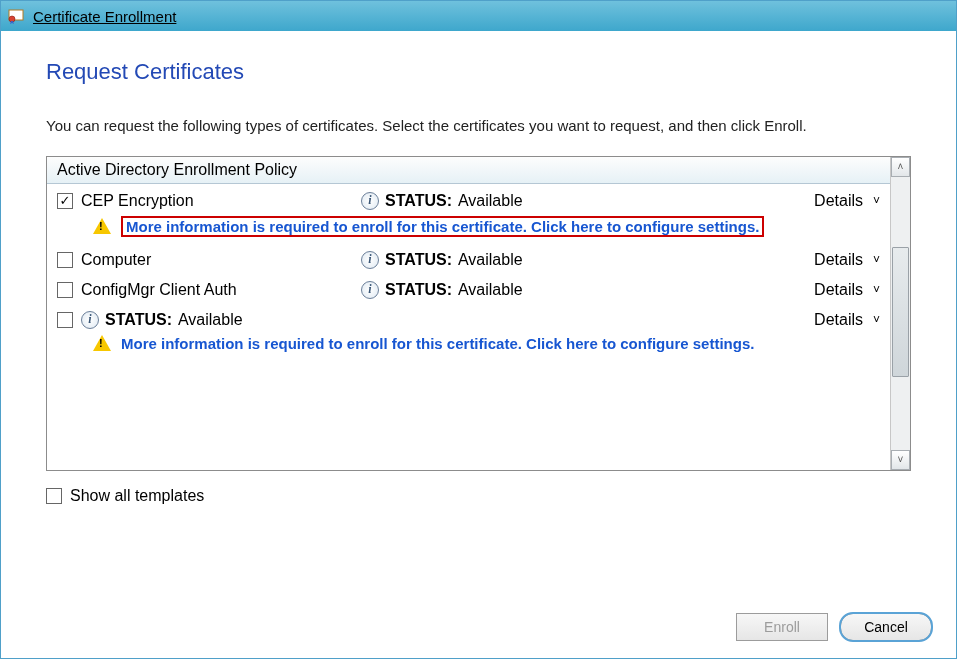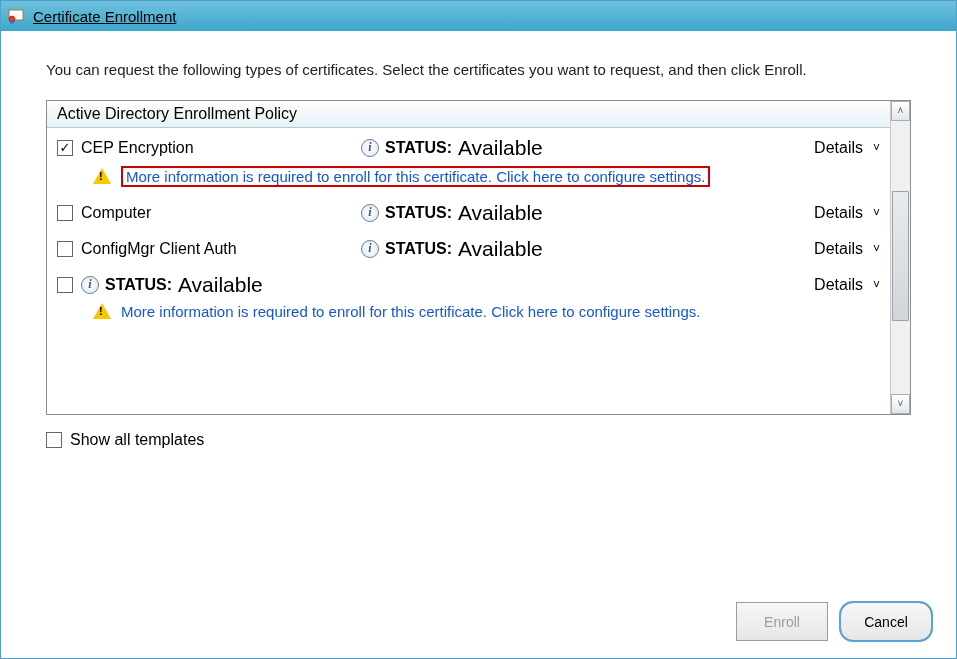--- a/index.html
+++ b/index.html
@@ -101,36 +101,37 @@
     font-size:12px;
     margin-right:6px;
     background: radial-gradient(#fff,#dfe9f2);
   }
   .status-label {
     font-weight: bold;
     font-size: 16px;
     margin-right: 6px;
   }
   .status-value {
-    font-size: 21px;
+    font-size: 16px;
   }
   .details {
     margin-left: auto;
     font-size: 16px;
     cursor: pointer;
     display:flex; align-items:center;
     gap:10px;
   }
   .chevron {
     font-size: 12px;
   }
   .warning-line {
     display:flex;
     align-items:center;
     margin: 6px 0 2px 36px;
+    font-weight: bold;
   }
   .warn-icon {
     width:0;height:0;
     border-left: 9px solid transparent;
     border-right: 9px solid transparent;
     border-bottom: 16px solid #f7c700;
     position: relative;
     margin-right: 10px;
   }
   .warn-icon::after {
@@ -182,21 +183,21 @@
   }
   .footer {
     position:absolute;
     bottom: 18px;
     right: 25px;
     display:flex;
     gap: 12px;
   }
   .btn {
     min-width: 92px;
-    height: 39px;
+    height: 28px;
     border: 1px solid #9c9c9c;
     background: linear-gradient(#f7f7f7,#e6e6e6);
     font-size: 14px;
     cursor: pointer;
   }
   .btn:disabled {
     color: #9c9c9c;
     cursor: default;
   }
   .btn.focused {
@@ -213,20 +214,21 @@
     <svg width="16" height="16" viewBox="0 0 16 16">
       <rect x="1" y="2" width="14" height="10" fill="#fff" stroke="#b47a23" stroke-width="1"></rect>
       <circle cx="4" cy="11" r="3" fill="#d94130" stroke="#8a1e12" stroke-width="0.6"></circle>
       <path d="M3 13 L2 16 L4 15 L6 16 L5 13" fill="#3a63c6"></path>
     </svg>
   </span>
   <span>Certificate Enrollment</span>
 </div>
 
 <div class="content">
+  <h1 class="page-title">Request Certificates</h1>
   <p class="instructions">You can request the following types of certificates. Select the certificates you want to request, and then click Enroll.</p>
 
   <div class="listbox">
     <div class="list-scroll">
       <div class="policy-header">Active Directory Enrollment Policy</div>
       <div id="cert-rows">
           <div class="cert-row">
             <div class="cert-main">
               <span class="chk checked"></span>
               <span class="cert-name">CEP Encryption</span>

